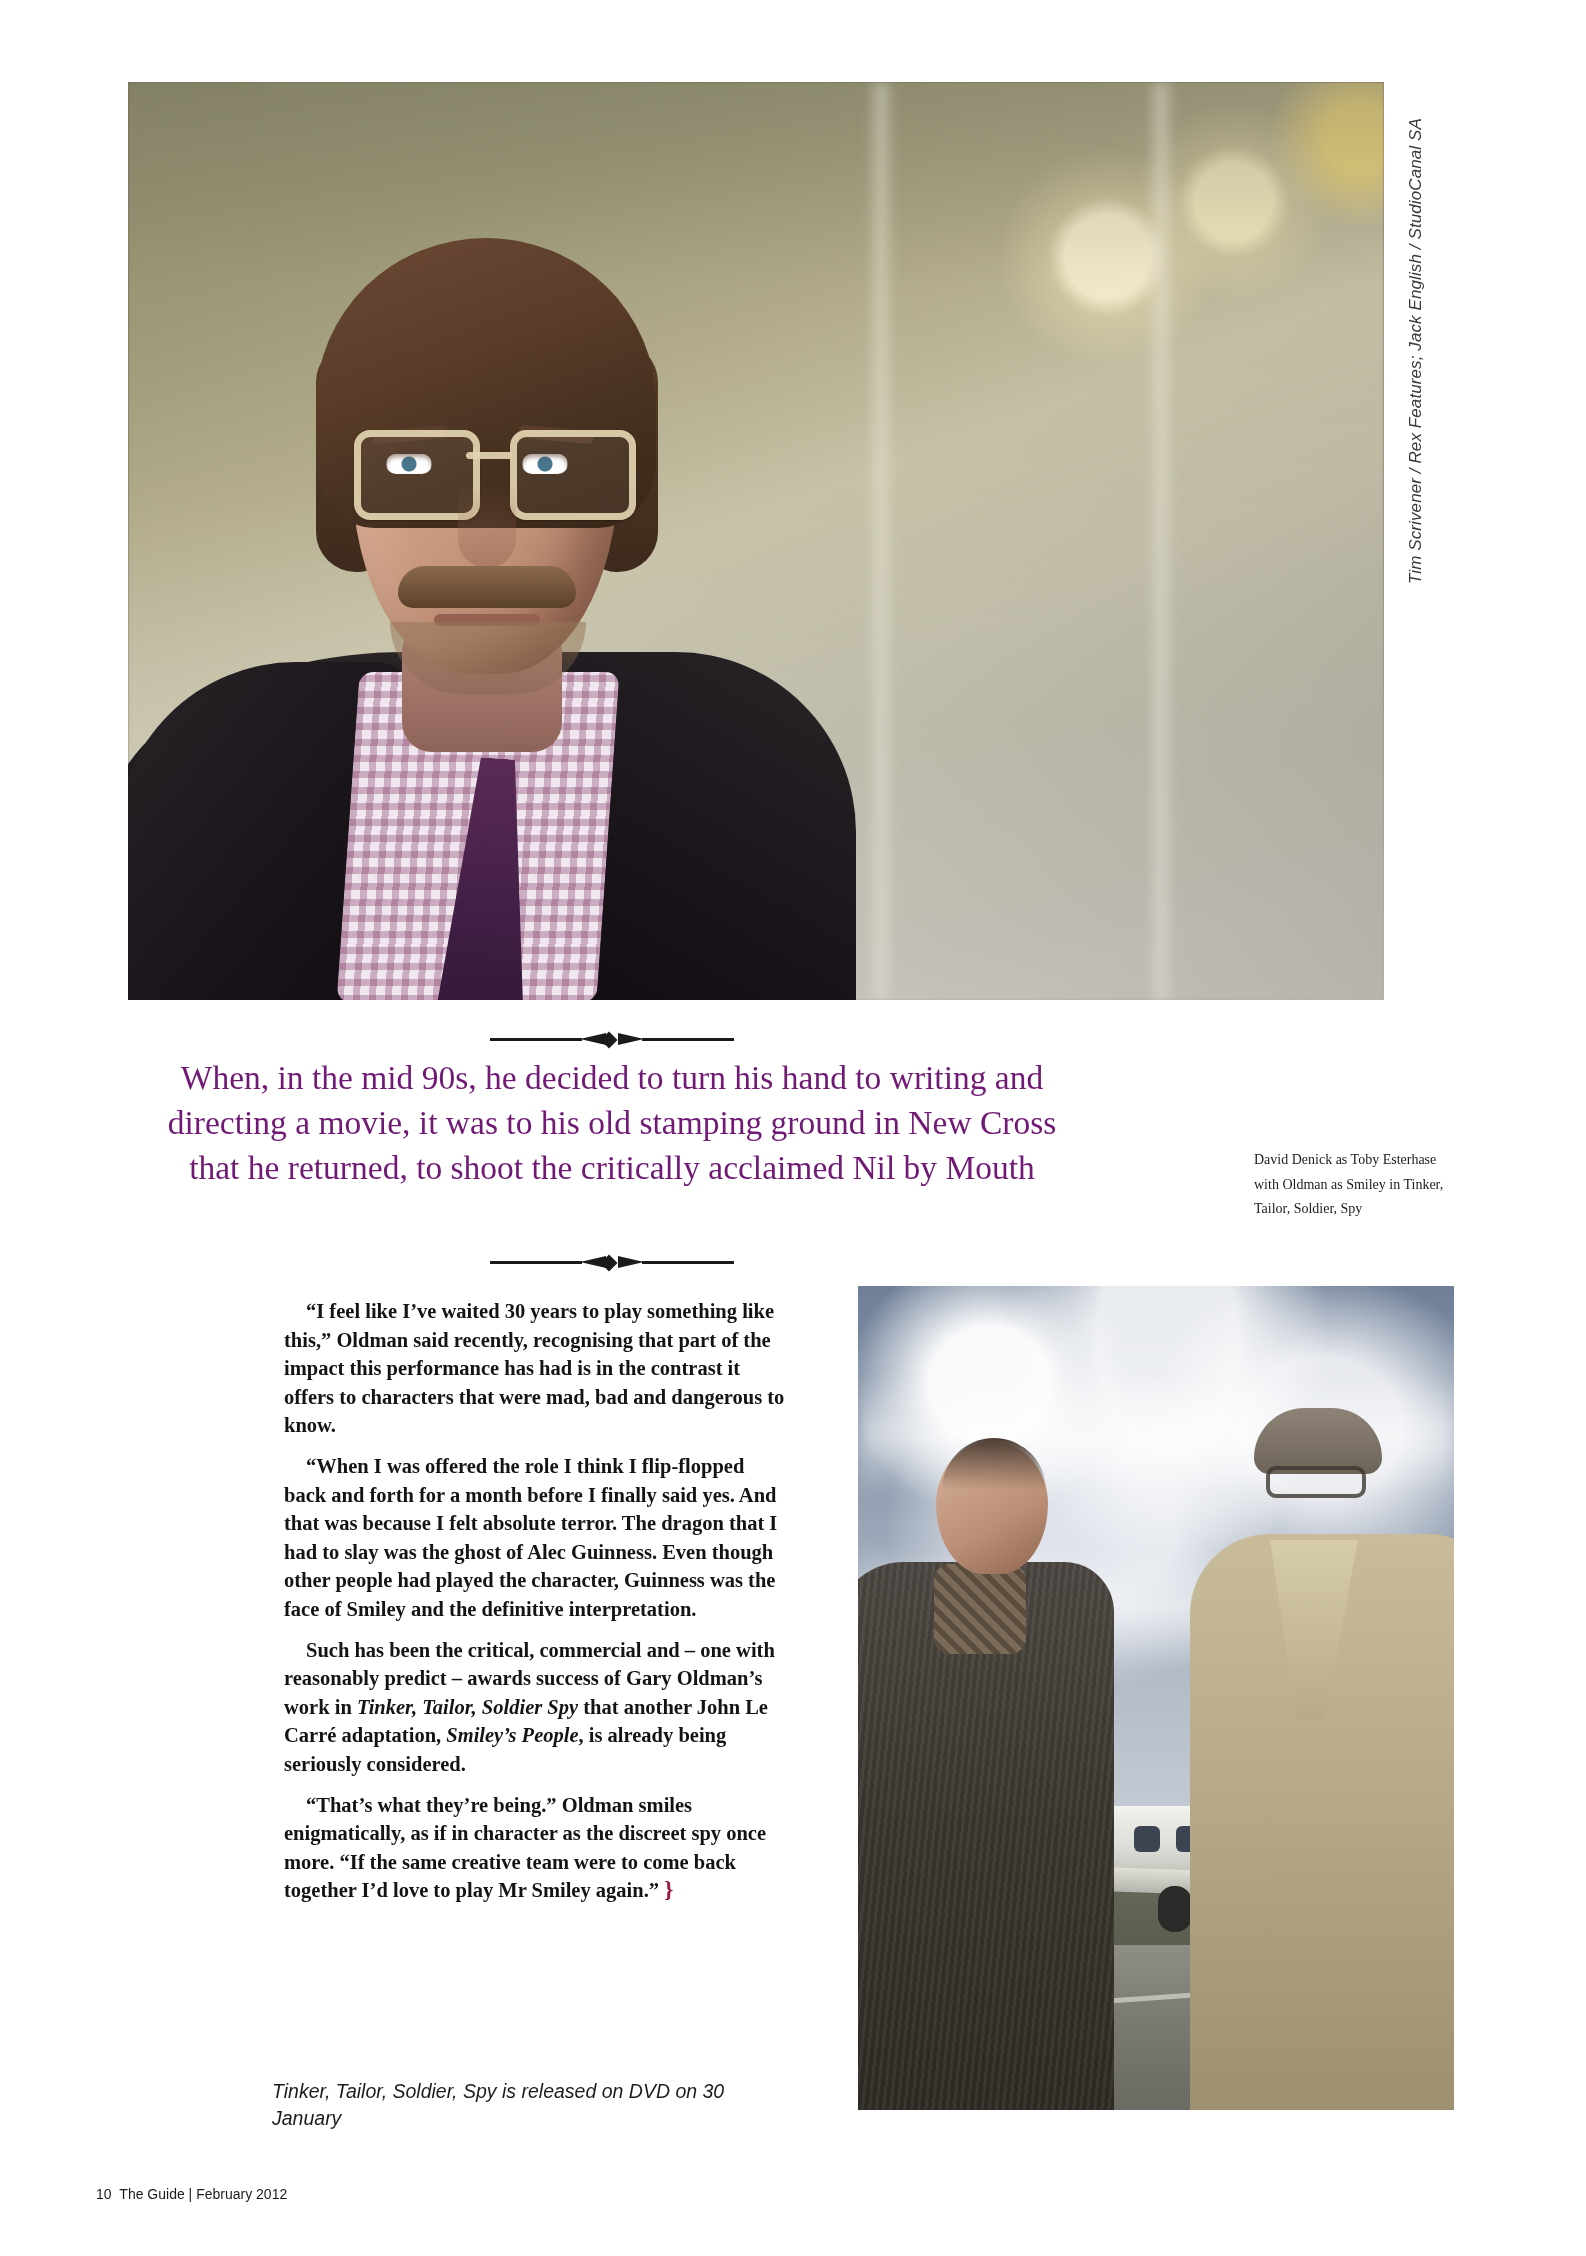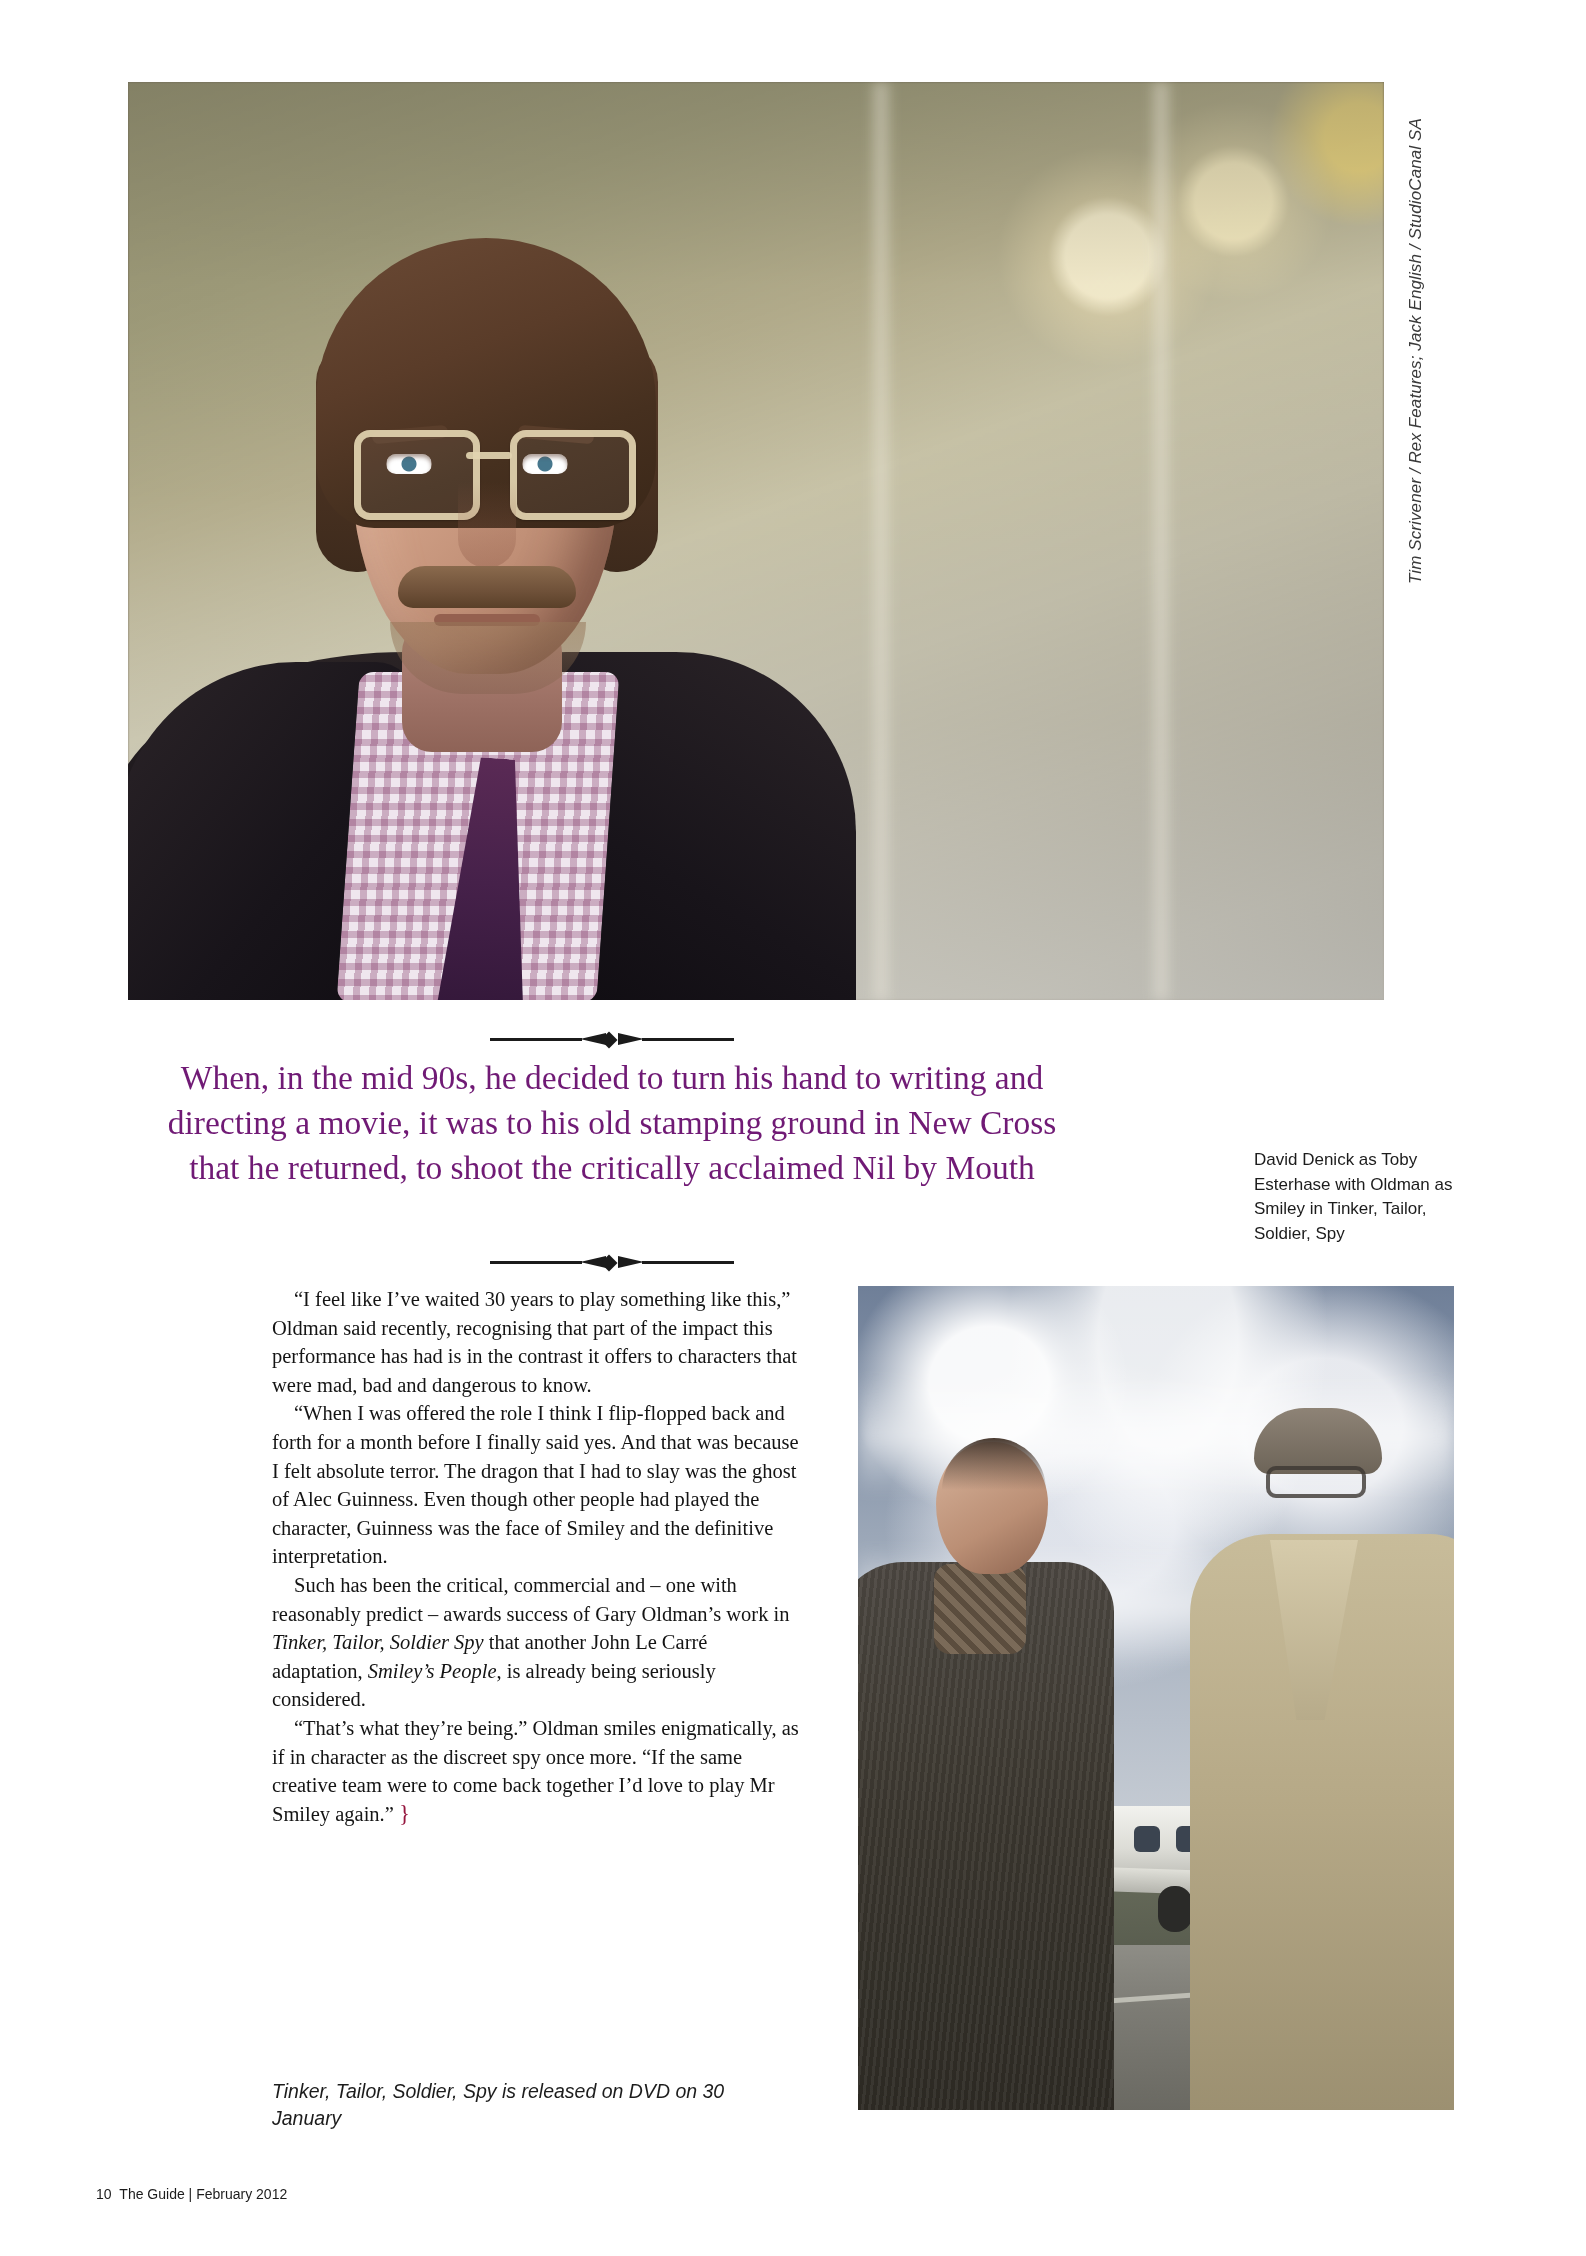--- a/index.html
+++ b/index.html
@@ -308,41 +308,42 @@
     line-height: 45px;
     color: #701a75;
   }
 
   
   .caption {
     position: absolute;
     left: 1254px;
     top: 1148px;
     width: 200px;
-    font-family: Liberation Sans, sans-serif;
-    font-size: 17px;
+    font-family: Liberation Serif, serif;
+    font-size: 14px;
     line-height: 24.5px;
     color: #1c1c1c;
   }
 
   
   .bodycol {
     position: absolute;
     left: 272px;
     top: 1285px;
     width: 530px;
     font-family: "Liberation Serif", serif;
     font-size: 20.5px;
     line-height: 28.6px;
     color: #141414;
     text-align: left;
   }
   .bodycol p {
-    margin: 0;
+    margin: 12px;
     text-indent: 22px;
+    font-weight: bold;
   }
   .bodycol i { font-style: italic; }
   .endmark {
     font-family: "Liberation Serif", serif;
     color: #96173f;
     font-size: 23px;
   }
   .standfirst {
     position: absolute;
     left: 272px;

